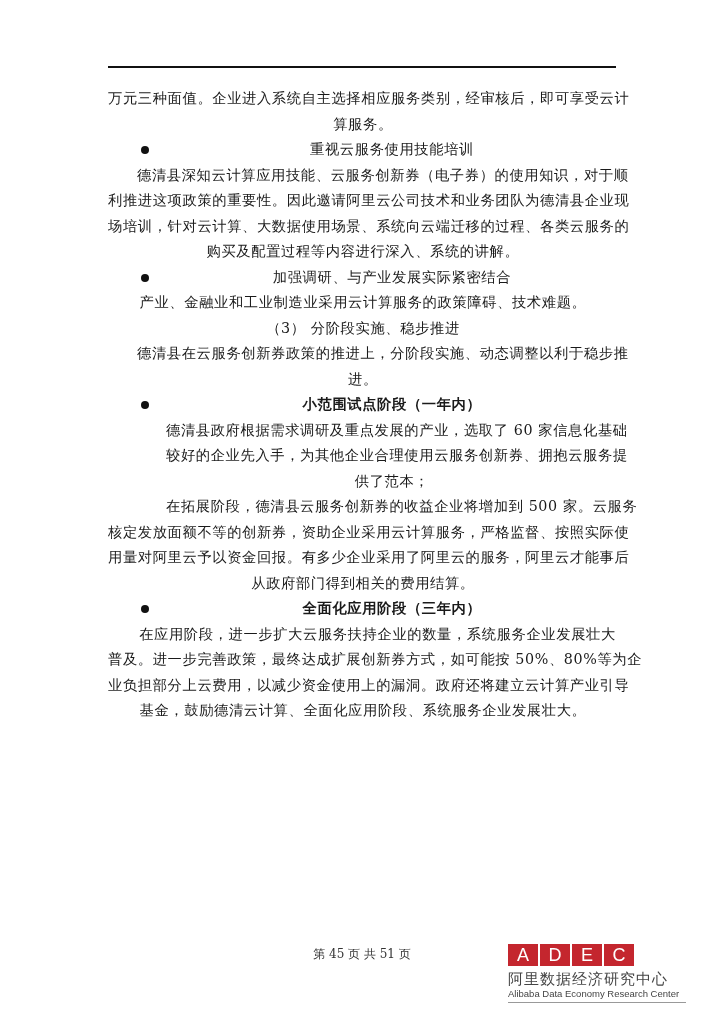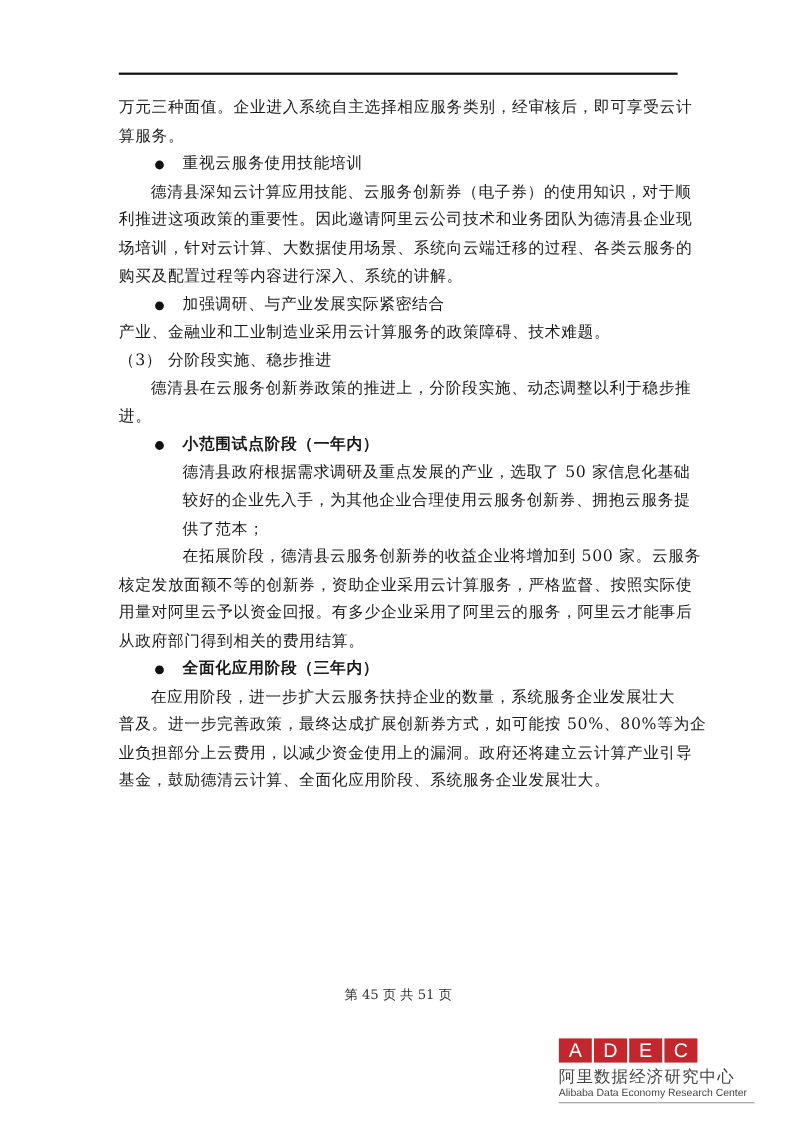--- a/index.html
+++ b/index.html
@@ -3,34 +3,34 @@
 <meta charset="utf-8">
 <style>
   html, body { margin: 0; padding: 0; }
   body {
     width: 724px; height: 1024px; background: #ffffff; position: relative; overflow: hidden;
     font-family: "DejaVu Serif", "Liberation Serif", serif; color: #1a1a1a;
   }
   .header-rule {
     position: absolute; left: 108px; top: 66px; width: 508px; height: 2px; background: #111;
   }
-  .content { position: absolute; left: 108px; top: 86px; width: 510px; }
+  .content { position: absolute; left: 108px; top: 86px; width: 510px; text-align: center; }
   .line {
     font-size: 14.3px; line-height: 25.5px; height: 25.5px; white-space: nowrap;
     letter-spacing: 0.6px;
   }
   .indent { padding-left: 29px; font-family: Liberation Serif, serif; }
   .indent2 { padding-left: 58px; }
   .bullet-line { position: relative; padding-left: 58px; }
   .bullet-line .dot {
     position: absolute; left: 33px; top: 9px; width: 8px; height: 8px; border-radius: 50%; background: #111;
   }
   .bold { font-weight: bold; }
   .footer-page {
-    position: absolute; left: 0; width: 724px; top: 896px; text-align: center;
+    position: absolute; left: 0; width: 724px; top: 946px; text-align: center;
     font-size: 12px; color: #333; font-family: "DejaVu Serif", serif;
   }
   .logo { position: absolute; left: 508px; top: 944px; width: 180px; }
   .logo-boxes { display: flex; gap: 2px; }
   .logo-box {
     width: 30px; height: 22px; background: #c4262e; color: #fff;
     font-family: "Liberation Sans", sans-serif; font-size: 18px; line-height: 22px; text-align: center;
   }
   .logo-cn {
     font-family: "DejaVu Sans", sans-serif; font-size: 15px; color: #444; margin-top: 4px; letter-spacing: 1px;
@@ -53,21 +53,21 @@
   <div class="line indent">德清县深知云计算应用技能、云服务创新券（电子券）的使用知识，对于顺</div>
   <div class="line">利推进这项政策的重要性。因此邀请阿里云公司技术和业务团队为德清县企业现</div>
   <div class="line">场培训，针对云计算、大数据使用场景、系统向云端迁移的过程、各类云服务的</div>
   <div class="line">购买及配置过程等内容进行深入、系统的讲解。</div>
   <div class="line bullet-line"><span class="dot"></span><span>加强调研、与产业发展实际紧密结合</span></div>
   <div class="line">产业、金融业和工业制造业采用云计算服务的政策障碍、技术难题。</div>
   <div class="line">（3） 分阶段实施、稳步推进</div>
   <div class="line indent">德清县在云服务创新券政策的推进上，分阶段实施、动态调整以利于稳步推</div>
   <div class="line">进。</div>
   <div class="line bullet-line bold"><span class="dot"></span><span>小范围试点阶段（一年内）</span></div>
-  <div class="line indent2">德清县政府根据需求调研及重点发展的产业，选取了 50 家信息化基础</div>
+  <div class="line indent2">德清县政府根据需求调研及重点发展的产业，选取了 60 家信息化基础</div>
   <div class="line indent2">较好的企业先入手，为其他企业合理使用云服务创新券、拥抱云服务提</div>
   <div class="line indent2">供了范本；</div>
   <div class="line indent2">在拓展阶段，德清县云服务创新券的收益企业将增加到 500 家。云服务</div>
   <div class="line">核定发放面额不等的创新券，资助企业采用云计算服务，严格监督、按照实际使</div>
   <div class="line">用量对阿里云予以资金回报。有多少企业采用了阿里云的服务，阿里云才能事后</div>
   <div class="line">从政府部门得到相关的费用结算。</div>
   <div class="line bullet-line bold"><span class="dot"></span><span>全面化应用阶段（三年内）</span></div>
   <div class="line indent">在应用阶段，进一步扩大云服务扶持企业的数量，系统服务企业发展壮大</div>
   <div class="line">普及。进一步完善政策，最终达成扩展创新券方式，如可能按 50%、80%等为企</div>
   <div class="line">业负担部分上云费用，以减少资金使用上的漏洞。政府还将建立云计算产业引导</div>

